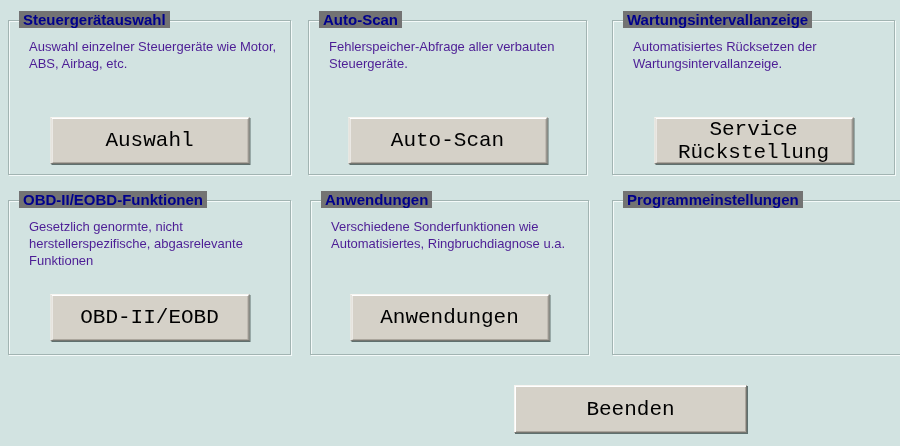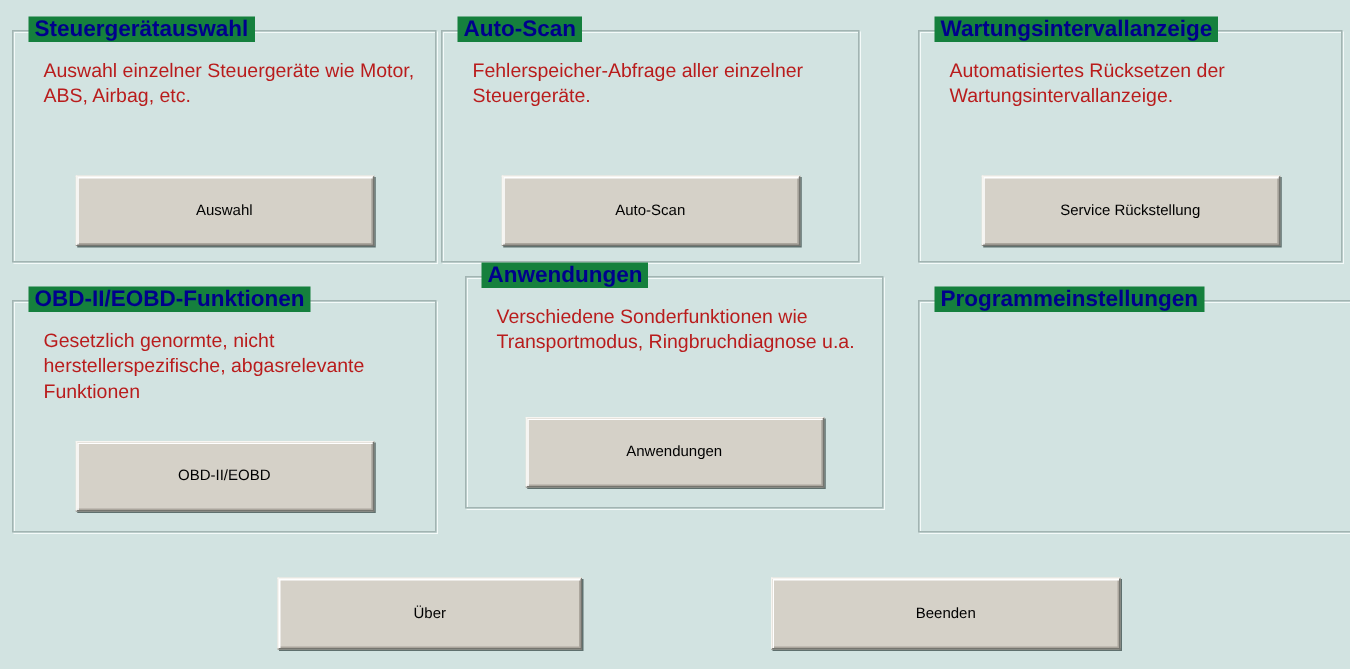--- a/index.html
+++ b/index.html
@@ -14,41 +14,41 @@
 
   
   .groupbox {
     position: absolute;
     border: 1px solid #a2b4b2;
     box-shadow: 1px 1px 0 #f4faf9, inset 1px 1px 0 #f4faf9;
   }
   .gb-title {
     position: absolute;
     top: -10px; left: 10px;
-    background: #15803d;
+    background: #737373;
     padding: 0 4px;
     color: #00008c;
     font-weight: bold;
     font-size: 15px;
     white-space: nowrap;
   }
   .gb-desc {
     position: absolute;
     top: 17px; left: 20px; right: 8px;
-    color: #b91c1c;
+    color: #4c1d95;
     font-size: 13px;
     line-height: 17px;
   }
 
   
   .btn3d {
     background: #d5d1c8;
     color: #000000;
-    font-family: Liberation Sans, sans-serif;
-    font-size: 10px;
+    font-family: Liberation Mono, monospace;
+    font-size: 21px;
     border: 1px solid;
     border-color: #f7f5f1 #75756f #75756f #f7f5f1;
     box-shadow: 1px 1px 0 #5f706e, inset 1px 1px 0 #ffffff, inset -1px -1px 0 #aba69d;
     cursor: pointer;
     padding: 0;
   }
   .gb-btn {
     position: absolute;
     left: 50%;
     transform: translateX(-50%);
@@ -57,61 +57,60 @@
   }
   .row1 .gb-btn { bottom: 10px; }
   .row2 .gb-btn { bottom: 13px; }
 
   .footer-btn { position: absolute; height: 48px; }
   #btn-about  { left: 185px; top: 385px; width: 203px; }
   #btn-quit   { left: 514px; top: 385px; width: 233px; }
 
   
   #gb-1 { left: 8px;   top: 20px;  width: 281px; height: 153px; }
-  #gb-2 { left: 294px; top: 20px;  width: 277px; height: 153px; }
+  #gb-2 { left: 308px; top: 20px;  width: 277px; height: 153px; }
   #gb-3 { left: 612px; top: 20px;  width: 281px; height: 153px; }
   #gb-4 { left: 8px;   top: 200px; width: 281px; height: 153px; }
-  #gb-5 { left: 310px; top: 184px; width: 277px; height: 153px; }
+  #gb-5 { left: 310px; top: 200px; width: 277px; height: 153px; }
   #gb-6 { left: 612px; top: 200px; width: 281px; height: 153px; padding-left: 29px; }
 </style>
 </head>
 <body>
 
 <div class="window">
 
   <div class="groupbox row1" id="gb-1">
     <span class="gb-title">Steuergerätauswahl</span>
     <div class="gb-desc">Auswahl einzelner Steuergeräte wie Motor, ABS, Airbag, etc.</div>
     <button class="btn3d gb-btn">Auswahl</button>
   </div>
 
   <div class="groupbox row1" id="gb-2">
     <span class="gb-title">Auto-Scan</span>
-    <div class="gb-desc">Fehlerspeicher-Abfrage aller einzelner Steuergeräte.</div>
+    <div class="gb-desc">Fehlerspeicher-Abfrage aller verbauten Steuergeräte.</div>
     <button class="btn3d gb-btn">Auto-Scan</button>
   </div>
 
   <div class="groupbox row2" id="gb-4">
     <span class="gb-title">OBD-II/EOBD-Funktionen</span>
     <div class="gb-desc">Gesetzlich genormte, nicht herstellerspezifische, abgasrelevante Funktionen</div>
     <button class="btn3d gb-btn">OBD-II/EOBD</button>
   </div>
 
   <div class="groupbox row1" id="gb-3">
     <span class="gb-title">Wartungsintervallanzeige</span>
     <div class="gb-desc">Automatisiertes Rücksetzen der Wartungsintervallanzeige.</div>
     <button class="btn3d gb-btn">Service Rückstellung</button>
   </div>
 
   <div class="groupbox row2" id="gb-5">
     <span class="gb-title">Anwendungen</span>
-    <div class="gb-desc">Verschiedene Sonderfunktionen wie Transportmodus, Ringbruchdiagnose u.a.</div>
+    <div class="gb-desc">Verschiedene Sonderfunktionen wie Automatisiertes, Ringbruchdiagnose u.a.</div>
     <button class="btn3d gb-btn">Anwendungen</button>
   </div>
 
   <div class="groupbox row2" id="gb-6">
     <span class="gb-title">Programmeinstellungen</span>
   </div>
 
-  <button class="btn3d footer-btn" id="btn-about">Über</button>
   <button class="btn3d footer-btn" id="btn-quit">Beenden</button>
 
 </div>
 
 </body></html>

